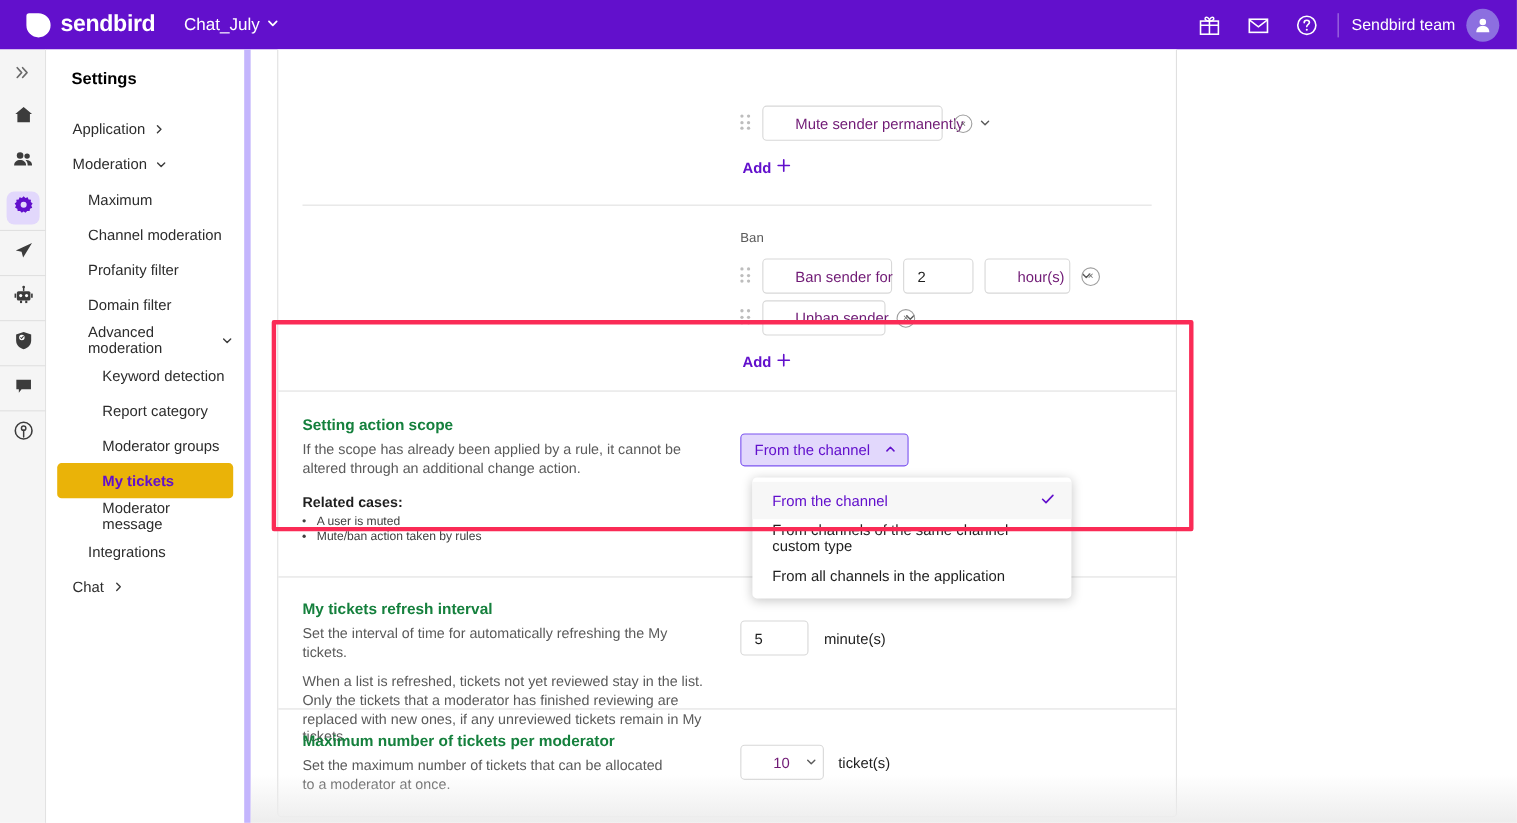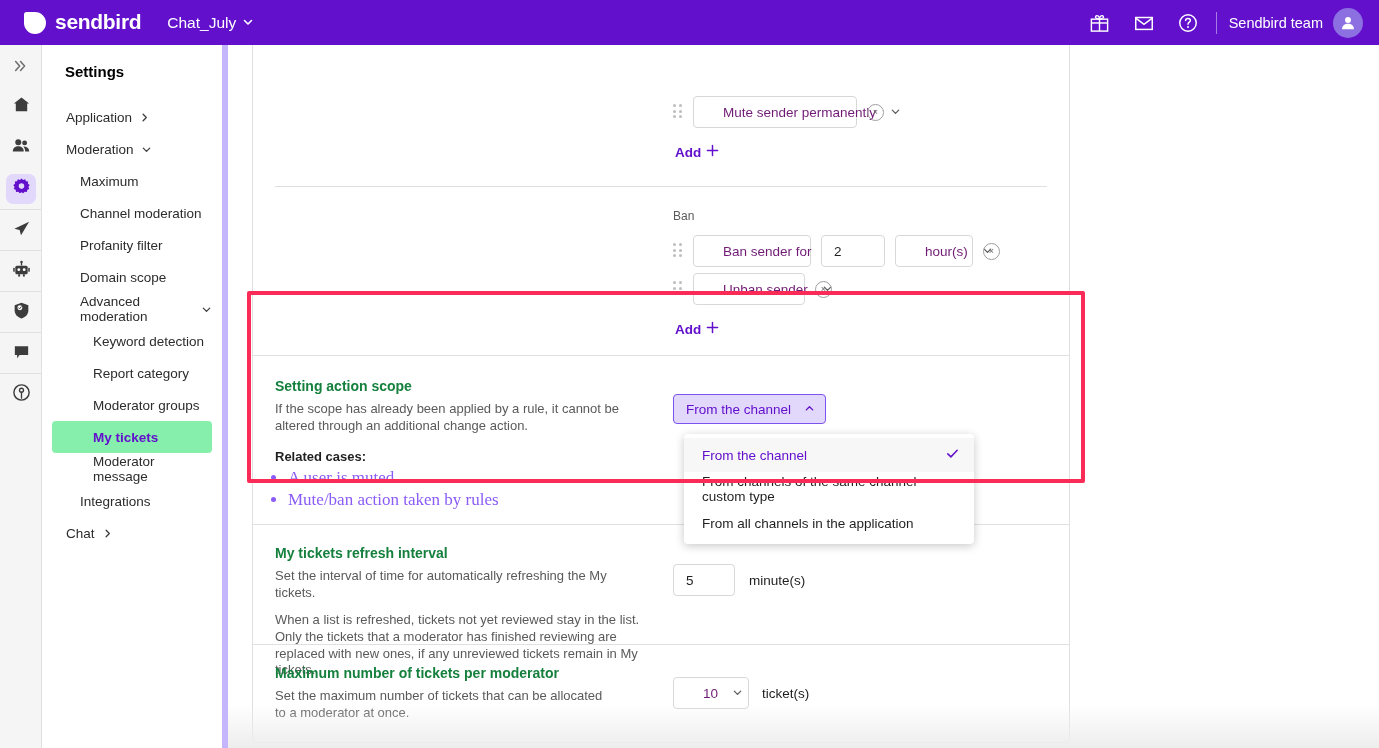--- a/index.html
+++ b/index.html
@@ -81,21 +81,21 @@
   }
   .sb-row {
     display: flex; align-items: center;
     height: 32px; font-size: 13.5px; color: #2C2C2C;
     cursor: pointer; margin: 0 10px; padding-left: 14px;
     border-radius: 4px;
   }
   .sb-row.lvl2 { padding-left: 28px; }
   .sb-row.lvl3 { padding-left: 41px; }
   .sb-row.active {
-    background: #86efac; color: #6210CC; font-weight: bold;
+    background: #eab308; color: #6210CC; font-weight: bold;
   }
   .sb-caret { margin-left: 7px; display: inline-flex; }
 
   
   .main {
     position: absolute; top: 45px; left: 228px;
     width: 1151px; height: 703px;
     background: #fff;
     overflow: hidden;
   }
@@ -105,21 +105,21 @@
     background: #fff;
     border: 1px solid #E0E0E0;
     border-radius: 4px;
   }
   .card-section { padding: 22px 22px 22px 22px; position: relative; }
 
   .sec-title { font-size: 14px; font-weight: bold; color: #15803d; margin-bottom: 7px; }
   .sec-desc { font-size: 13px; color: #5A5A5A; line-height: 1.3; max-width: 360px; }
   .sec-sublabel { font-size: 13px; font-weight: bold; color: #1F1F1F; margin-top: 14px; }
   .sec-list { margin-top: 3px; padding-left: 13px; }
-  .sec-list li { font-size: 17px; color: #8b5cf6; line-height: 1.32; font-family: Liberation Serif, serif; }
+  .sec-list li { font-size: 11px; color: #404040; line-height: 1.32; }
 
   
   .small-label { font-size: 12px; color: #5A5A5A; }
   .rule-row { display: flex; align-items: center; gap: 10px; }
   .drag-handle {
     width: 10px; height: 16px; display: grid;
     grid-template-columns: 3px 3px; grid-template-rows: 3px 3px 3px;
     gap: 2.5px; cursor: grab;
   }
   .drag-handle i { background: #BDBDBD; border-radius: 50%; width: 3px; height: 3px; display: block; }
@@ -353,21 +353,21 @@
       <div class="sb-row lvl2">
         <span>Maximum</span>
       </div>
       <div class="sb-row lvl2">
         <span>Channel moderation</span>
       </div>
       <div class="sb-row lvl2">
         <span>Profanity filter</span>
       </div>
       <div class="sb-row lvl2">
-        <span>Domain scope</span>
+        <span>Domain filter</span>
       </div>
       <div class="sb-row lvl2">
         <span>Advanced moderation</span>
         <span class="sb-caret">
           <svg width="11" height="11" viewBox="0 0 12 12">
             <path d="M2.5 4.5 L6 8 L9.5 4.5" stroke="#3C3C3C" stroke-width="1.4" fill="none" stroke-linecap="round" stroke-linejoin="round"></path>
           </svg>
         </span>
       </div>
       <div class="sb-row lvl3">

